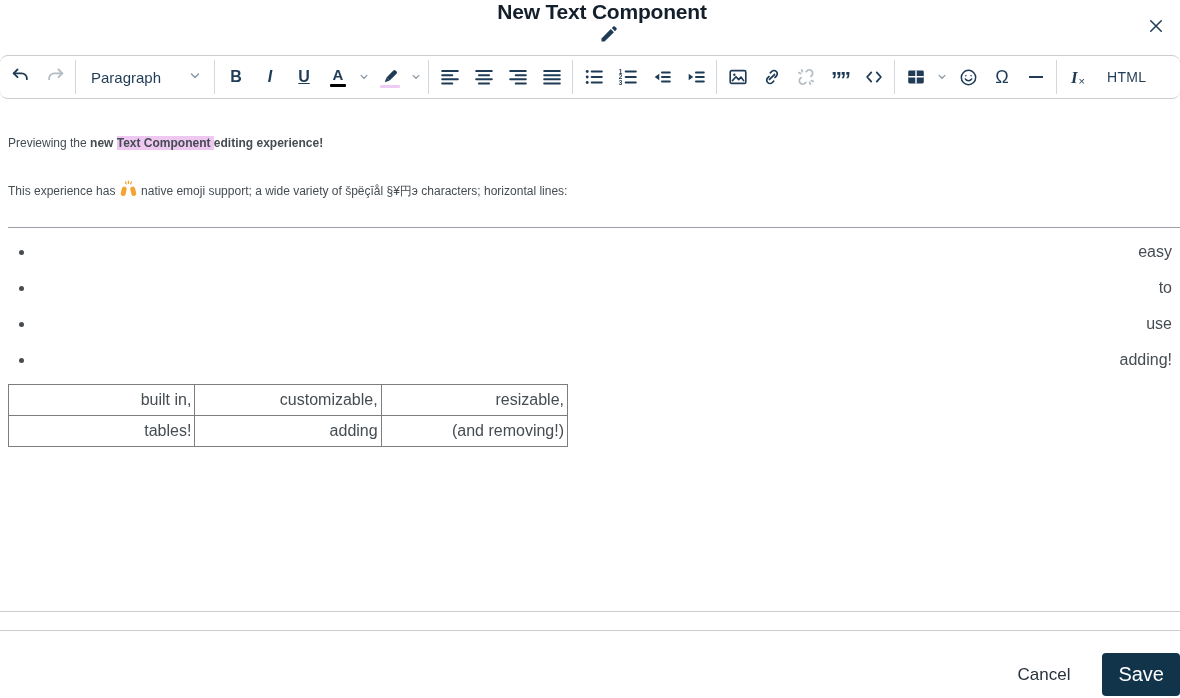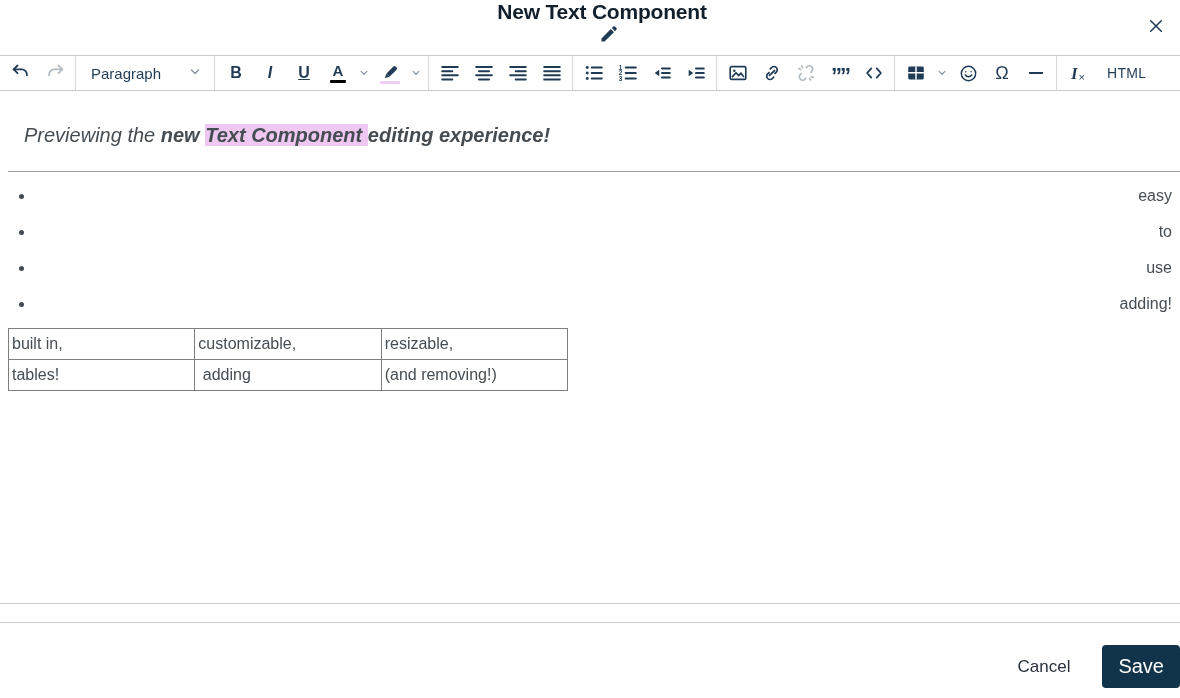--- a/index.html
+++ b/index.html
@@ -11,22 +11,22 @@
   button { font-family:inherit; cursor:pointer; }
 
   
   .hdr { height:55px; display:flex; align-items:center; padding-left:24px; position:relative;flex-direction:column; }
   .hdr h1 { margin:0; font-size:21px; font-weight:700; letter-spacing:-.2px; color:var(--title-text); }
   .icon-btn { background:none; border:0; padding:0; display:flex; align-items:center; justify-content:center; color:var(--icon); }
   .pencil-btn { margin-left:13px; }
   .close-btn { position:absolute; right:15px; top:17px; }
 
   
-  .toolbar { height:36px; border-top:1px solid var(--border); border-bottom:1px solid var(--border);
-             display:flex; align-items:center; }
+  .toolbar { height:44px; border-top:1px solid var(--border); border-bottom:1px solid var(--border);
+             display:flex; align-items:center;border-radius:8px; }
   .tb-group { display:flex; align-items:center; border-right:1px solid var(--separator); padding:0 3px 0 4px; }
   .tb-group:last-child { border-right:0; }
   .tb { width:34px; height:34px; display:flex; flex-direction:column; align-items:center; justify-content:center;
         gap:2px; background:none; border:0; padding:0; color:var(--icon); border-radius:3px; }
   .tb.disabled { color:var(--icon-disabled); }
   .tb svg { display:block; }
   .mini-chevron { width:18px; height:34px; display:flex; align-items:center; justify-content:center;
                   background:none; border:0; padding:0; color:var(--chevron); }
   .para-btn { width:131px; height:34px; display:flex; align-items:center; justify-content:space-between;
               background:none; border:0; padding:0 10px 0 11px; color:var(--icon); }
@@ -44,30 +44,30 @@
   .omega-glyph { font-size:18px; font-weight:500; line-height:18px; }
   .hr-glyph { width:14px; height:2px; background:currentColor; }
   .cf-i { font-family:"Liberation Serif", serif; font-style:italic; font-weight:700; font-size:17px; line-height:17px; }
   .cf-wrap { display:flex; flex-direction:row; align-items:flex-end; gap:1px; }
   .cf-x { font-size:11px; line-height:11px; transform:translateY(1px); }
   .html-btn { width:auto; padding:0 12px; font-size:14px; letter-spacing:.3px; flex-direction:row; }
 
   
   .editor { height:513px; border-bottom:1px solid var(--border); padding:8px 8px 0;
             font-size:16px; color:var(--text); line-height:24px; }
-  .editor p { margin:24px 16px; font-size:20px; line-height:24px;font-style:italic; }
+  .editor p { margin:24px 0; font-size:12px; line-height:24px; }
   .editor strong { font-weight:700; }
   .hl { background:var(--highlight); }
   .editor hr { border:0; border-top:1px solid var(--hr); margin:22px -8px 0 0; }
   .editor ul { margin:12px 0 0; padding-left:27px; }
   .editor li { line-height:24px; margin-bottom:12px;text-align:right; }
   .emoji-wrap { display:inline-block; vertical-align:-3px; line-height:0; }
   table.ct { border-collapse:collapse; width:560px; margin-top:2px; table-layout:fixed; }
   table.ct td { border:1px solid var(--table-border); padding:3px 3px; font-size:16px;
-                line-height:24px; white-space:pre-wrap; }
+                line-height:24px; white-space:pre-wrap;text-align:right; }
 
   
   .gap { height:18px; }
   .ftr { height:88px; border-top:1px solid var(--border); display:flex; align-items:center;
          justify-content:flex-end; gap:26px; }
   .cancel-btn { background:none; border:0; font-size:17px; color:var(--footer-text); padding:8px 6px; }
   .save-btn { background:var(--accent); color:#fff; border:0; border-radius:4px;
               font-size:20px; padding:10px 16px; min-width:66px; }
 </style>
 </head>
@@ -328,20 +328,31 @@
     </button>
     <button class="tb html-btn">
       <span>HTML</span>
     </button>
   </div>
 </div>
 
 <div class="editor">
   <p><span>Previewing the </span><strong>new </strong><strong class="hl">Text Component </strong><strong>editing experience!</strong></p>
 
+  <p><span>This experience has </span><span class="emoji-wrap" aria-label="🙌"><svg width="19" height="19" viewBox="0 0 24 24">
+          <g fill="var(--emoji-hand)">
+            <rect x="3" y="9.5" width="6.2" height="12" rx="3" transform="rotate(14 6 15)"></rect>
+            <rect x="14.8" y="9.5" width="6.2" height="12" rx="3" transform="rotate(-14 18 15)"></rect>
+          </g>
+          <g stroke="var(--emoji-hand)" stroke-width="1.6" stroke-linecap="round">
+            <path d="M8.2 3.6 l1 2.6"></path>
+            <path d="M12 2.8 v2.8"></path>
+            <path d="M15.8 3.6 l-1 2.6"></path>
+          </g>
+        </svg></span><span> native emoji support; a wide variety of špëçīål §¥円э characters; horizontal lines:</span></p>
 
   <hr>
 
   <ul>
     <li>easy</li>
     <li>to</li>
     <li>use</li>
     <li>adding!</li>
   </ul>
 

